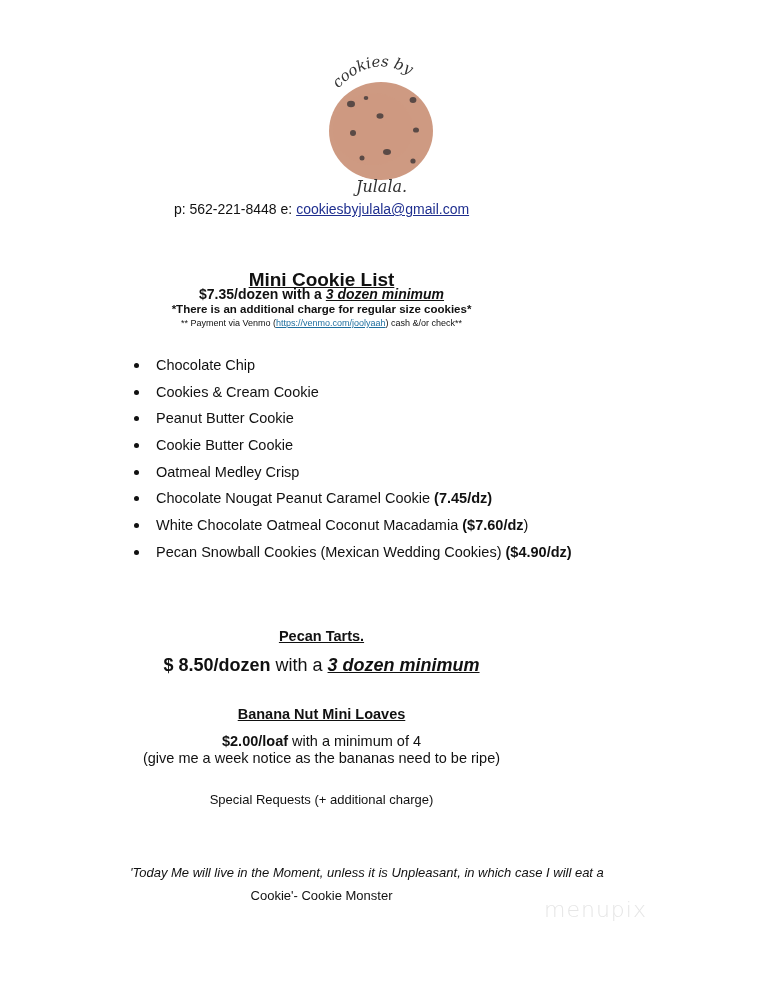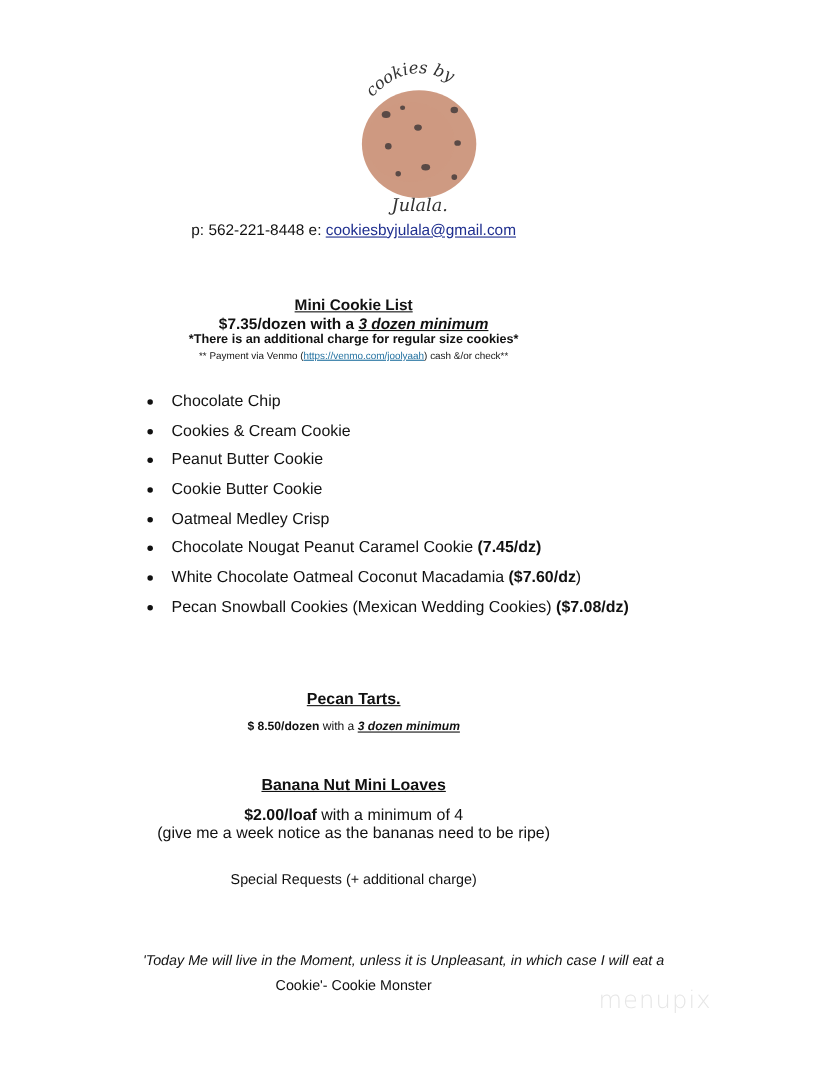--- a/index.html
+++ b/index.html
@@ -3,32 +3,32 @@
   <meta charset="utf-8">
   <style>
     html, body { margin: 0; padding: 0; background: #ffffff; }
     body { width: 759px; height: 983px; position: relative; overflow: hidden;
            font-family: "Liberation Sans", sans-serif; color: #111111; }
     .logo { position: absolute; left: 318px; top: 44px; width: 126px; height: 152px; }
     .center { position: absolute; left: 0; width: 643px; text-align: center; }
     .contact { top: 201px; font-size: 14px; }
     .contact a { color: #1f2f8f; text-decoration: underline; }
     .h-title { font-weight: bold; text-decoration: underline; }
-    .mini-title { top: 269px; font-size: 14px; }
+    .mini-title { top: 269px; font-size: 19px; }
     .mini-price { top: 286px; font-size: 14px; font-weight: bold; }
     .em-min { font-style: italic; text-decoration: underline; }
     .mini-note { top: 303px; font-size: 11.5px; font-weight: bold; }
     .mini-pay { top: 318px; font-size: 9px; }
     .mini-pay a { color: #1f6f9f; text-decoration: underline; }
     ul.cookies { position: absolute; left: 132px; top: 352px; margin: 0; padding: 0; list-style: none; }
     ul.cookies li { position: relative; height: 26.7px; line-height: 26.7px; font-size: 14.5px; padding-left: 24px; white-space: nowrap; }
     ul.cookies li .bullet { position: absolute; left: 2px; top: 11px; width: 5px; height: 5px; border-radius: 50%; background: #111; }
     .price-b { font-weight: bold; }
     .pecan-title { top: 628px; font-size: 14.5px; }
-    .pecan-price { top: 655px; font-size: 11px; }
+    .pecan-price { top: 655px; font-size: 18px; }
     .banana-title { top: 706px; font-size: 14.5px; }
     .banana-price { top: 733px; font-size: 14.5px; text-align: center; }
     .banana-note { top: 750px; font-size: 14.5px; }
     .special { top: 792px; font-size: 13px; }
     .quote1 { position: absolute; left: 130px; top: 865px; font-size: 13px; white-space: nowrap; font-style: italic; }
     .quote2 { top: 888px; font-size: 13px; }
     .watermark { position: absolute; left: 544px; top: 897px; font-size: 22px; color: #e6e6e6; letter-spacing: 1px; font-family: "DejaVu Sans", sans-serif; font-weight: 200; }
   </style>
 </head>
 <body>
@@ -70,21 +70,21 @@
 </div>
 
 <ul class="cookies">
   <li><span class="bullet"></span><span>Chocolate Chip</span><span class="price-b"></span><span></span></li>
   <li><span class="bullet"></span><span>Cookies &amp; Cream Cookie</span><span class="price-b"></span><span></span></li>
   <li><span class="bullet"></span><span>Peanut Butter Cookie</span><span class="price-b"></span><span></span></li>
   <li><span class="bullet"></span><span>Cookie Butter Cookie</span><span class="price-b"></span><span></span></li>
   <li><span class="bullet"></span><span>Oatmeal Medley Crisp</span><span class="price-b"></span><span></span></li>
   <li><span class="bullet"></span><span>Chocolate Nougat Peanut Caramel Cookie </span><span class="price-b">(7.45/dz)</span><span></span></li>
   <li><span class="bullet"></span><span>White Chocolate Oatmeal Coconut Macadamia </span><span class="price-b">($7.60/dz</span><span>)</span></li>
-  <li><span class="bullet"></span><span>Pecan Snowball Cookies (Mexican Wedding Cookies) </span><span class="price-b">($7.08/dz)</span><span></span></li>
+  <li><span class="bullet"></span><span>Pecan Snowball Cookies (Mexican Wedding Cookies) </span><span class="price-b">($4.90/dz)</span><span></span></li>
 </ul>
 
 <div class="center pecan-title h-title">Pecan Tarts.</div>
 <div class="center pecan-price">
   <span class="price-b">$ 8.50/dozen</span><span> with a </span><span class="em-min price-b">3 dozen minimum</span>
 </div>
 
 <div class="center banana-title h-title">Banana Nut Mini Loaves</div>
 <div class="center banana-price">
   <span class="price-b">$2.00/loaf</span><span> with a minimum of 4</span>

